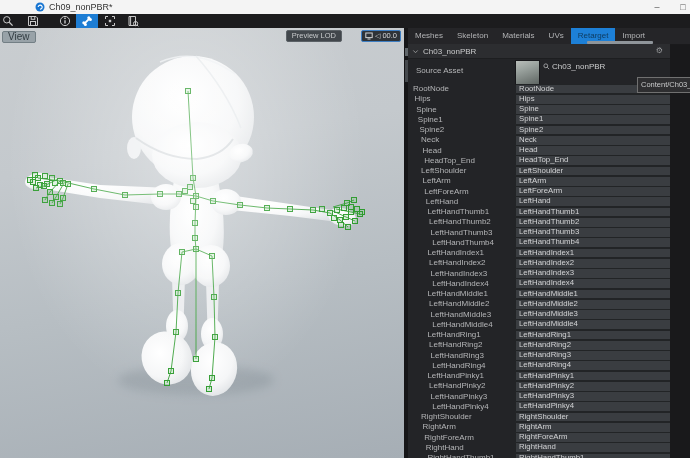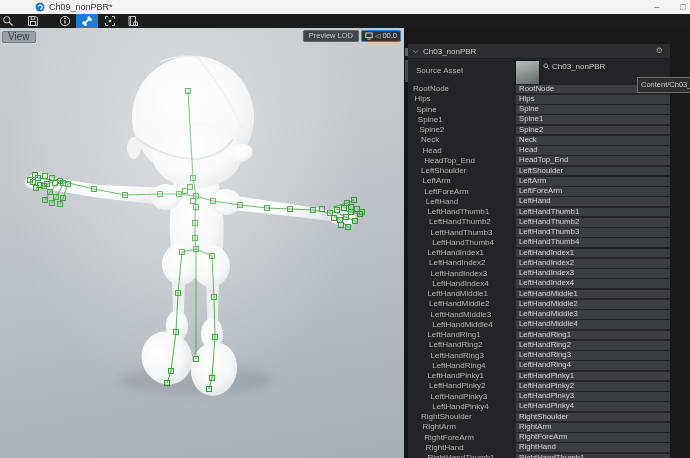--- a/index.html
+++ b/index.html
@@ -20,21 +20,21 @@
   .tb-active{position:absolute;left:76px;top:0;width:22px;height:14px;background:#1d7dd4;
              display:flex;align-items:center;justify-content:center;}
 
   
   .viewport{position:absolute;left:0;top:28px;width:404px;height:430px;overflow:hidden;
             background:linear-gradient(170deg,#c9cdd0 0%,#c4c9cd 30%,#b7bec3 60%,#a6aeb5 100%);}
   .vp-glow{position:absolute;left:0;top:0;width:100%;height:100%;pointer-events:none;
            background:radial-gradient(ellipse at 46% 30%,rgba(255,255,255,.40) 0%,rgba(255,255,255,0) 58%);}
   .view-btn{position:absolute;left:2px;top:3px;background:#98a2a8;border:1px solid #737f85;
             color:#323c42;font-size:10px;line-height:10px;padding:0 5px;border-radius:2px;}
-  .lod-bar{position:absolute;top:2px;right:3px;display:flex;gap:2px;align-items:center;}
+  .lod-bar{position:absolute;top:2px;right:3px;display:flex;gap:19px;align-items:center;}
   .lod-btn{background:#41464b;border:1px solid #5b6166;color:#c7c9cb;font-size:7.5px;
            line-height:10px;padding:0 5px;border-radius:2px;}
   .lod-meter{display:flex;align-items:center;background:#2e3338;border:1px solid #3e7ec2;
              border-radius:2px;padding:0 3px;gap:2px;height:10px;}
   .lod-tri{font-size:7px;color:#cfd1d2;line-height:10px;}
   .lod-val{font-size:7.5px;color:#d8d9da;line-height:10px;}
 
   .seam{position:absolute;left:404px;top:28px;width:4px;height:430px;background:#161618;}
   .seam .m1{position:absolute;left:0.5px;top:20px;width:3px;height:8px;background:#5f6569;}
   .seam .m2{position:absolute;left:0.5px;top:32px;width:3px;height:22px;background:#45494d;}
@@ -270,20 +270,29 @@
         <span class="lod-val">00.0</span>
       </span>
     </div>
   </div>
 
   <div class="seam">
     <div class="m1"></div>
     <div class="m2"></div>
   </div>
 
+  <div class="tabbar">
+    <span class="tab">Meshes</span>
+    <span class="tab">Skeleton</span>
+    <span class="tab">Materials</span>
+    <span class="tab">UVs</span>
+    <span class="tab active">Retarget</span>
+    <span class="tab">Import</span>
+    <div class="tab-scroll"></div>
+  </div>
 
   <div class="panel">
     <div class="sec-head">
       <svg class="sec-chev" viewBox="0 0 8 8">
         <path d="M1.5 2.8 L4 5.4 L6.5 2.8" stroke="#9a9b9c" fill="none"></path>
       </svg>
       <span class="sec-title">Ch03_nonPBR</span>
       <span class="gear">⚙</span>
     </div>
 

